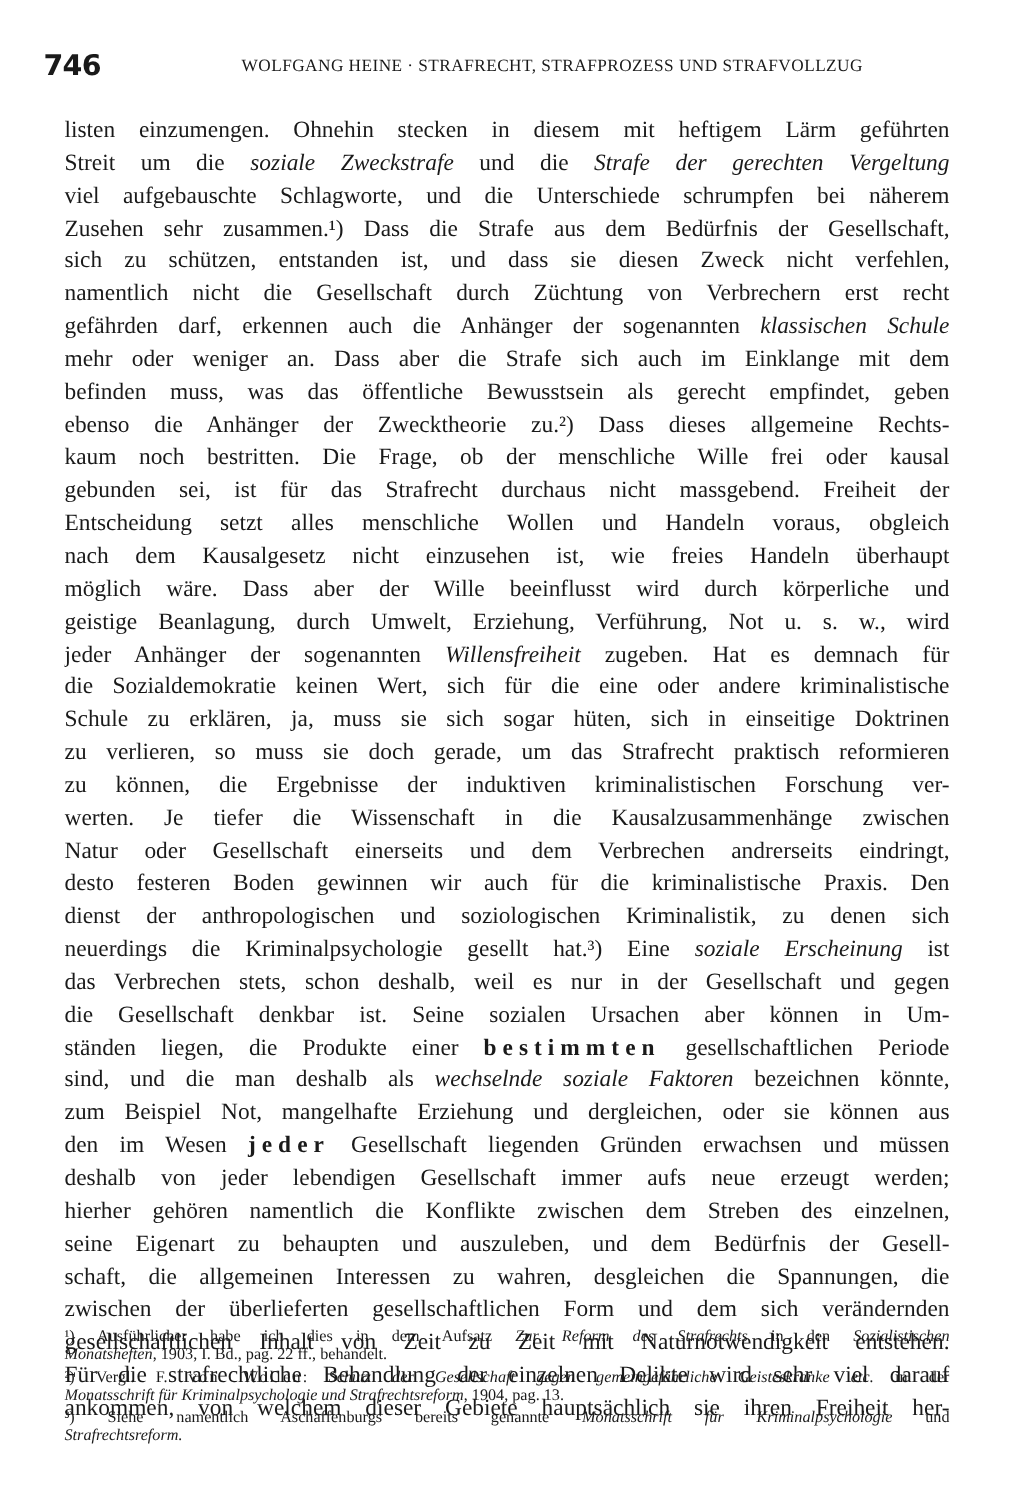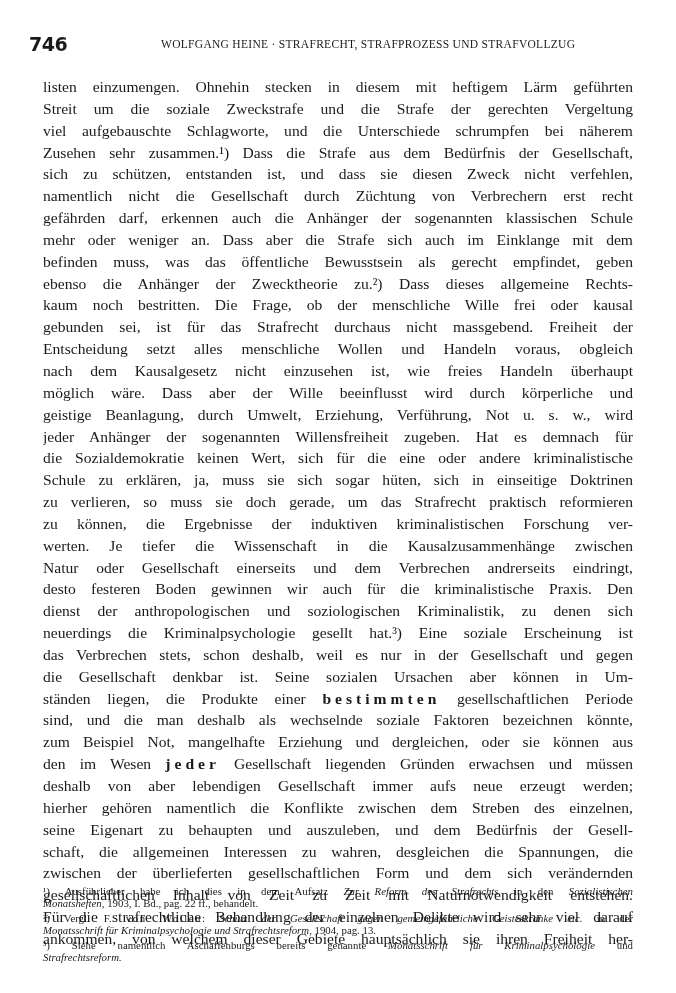--- a/index.html
+++ b/index.html
@@ -1,21 +1,21 @@
 <!DOCTYPE html>
 <html><head>
 <meta charset="utf-8">
 <style>
   html, body { margin: 0; padding: 0; background: #ffffff; }
   body { width: 676px; height: 993px; position: relative; overflow: hidden; color: #1a1a1a; }
   .page-number { position: absolute; left: 29px; top: 33px; font-family: "DejaVu Sans", sans-serif; font-weight: bold; font-size: 19px; letter-spacing: -0.5px; }
   .running-head { position: absolute; left: 161px; top: 38px; width: 478px; font-family: "Liberation Serif", serif; font-size: 11.5px; letter-spacing: 0.3px; white-space: nowrap; }
   .body-text { position: absolute; left: 43px; top: 76px; width: 590px; font-family: "Liberation Serif", serif; font-size: 15.6px; line-height: 21.85px; }
   .line { display: block; white-space: nowrap; text-align: justify; text-align-last: justify; height: 21.85px; overflow: hidden; }
-  .line .it { }
+  .line .it { font-style: italic; }
   .line .sp { letter-spacing: 4px; font-weight: bold; }
   .footnotes { position: absolute; left: 43px; top: 885px; width: 590px; font-family: "Liberation Serif", serif; font-size: 10.8px; line-height: 12.4px; }
   .fn-line { display: block; white-space: nowrap; text-align: justify; text-align-last: justify; height: 12.4px; overflow: hidden; }
   .fn-line.last { text-align-last: left; }
   .fn-line .it { font-style: italic; }
   .fn-line .sp { letter-spacing: 1.5px; }
   .fn-gap { margin-top: 2px; }
 </style>
 </head>
 <body>
@@ -50,21 +50,21 @@
       <span class="line"><span>Natur oder Gesellschaft einerseits und dem Verbrechen andrerseits eindringt,</span></span>
       <span class="line"><span>desto festeren Boden gewinnen wir auch für die kriminalistische Praxis.  Den</span></span>
       <span class="line"><span>dienst der anthropologischen und soziologischen Kriminalistik, zu denen sich</span></span>
       <span class="line"><span>neuerdings die Kriminalpsychologie gesellt hat.³)  Eine </span><span class="it">soziale Erscheinung</span><span> ist</span></span>
       <span class="line"><span>das Verbrechen stets, schon deshalb, weil es nur in der Gesellschaft und gegen</span></span>
       <span class="line"><span>die Gesellschaft denkbar ist.  Seine sozialen Ursachen aber können in Um-</span></span>
       <span class="line"><span>ständen liegen, die Produkte einer </span><span class="sp">bestimmten</span><span> gesellschaftlichen Periode</span></span>
       <span class="line"><span>sind, und die man deshalb als </span><span class="it">wechselnde soziale Faktoren</span><span> bezeichnen könnte,</span></span>
       <span class="line"><span>zum Beispiel Not, mangelhafte Erziehung und dergleichen, oder sie können aus</span></span>
       <span class="line"><span>den im Wesen </span><span class="sp">jeder</span><span> Gesellschaft liegenden Gründen erwachsen und müssen</span></span>
-      <span class="line"><span>deshalb von aber lebendigen Gesellschaft immer aufs neue erzeugt werden;</span></span>
+      <span class="line"><span>deshalb von jeder lebendigen Gesellschaft immer aufs neue erzeugt werden;</span></span>
       <span class="line"><span>hierher gehören namentlich die Konflikte zwischen dem Streben des einzelnen,</span></span>
       <span class="line"><span>seine Eigenart zu behaupten und auszuleben, und dem Bedürfnis der Gesell-</span></span>
       <span class="line"><span>schaft, die allgemeinen Interessen zu wahren, desgleichen die Spannungen, die</span></span>
       <span class="line"><span>zwischen der überlieferten gesellschaftlichen Form und dem sich verändernden</span></span>
       <span class="line"><span>gesellschaftlichen Inhalt von Zeit zu Zeit mit Naturnotwendigkeit entstehen.</span></span>
       <span class="line"><span>Für die strafrechtliche Behandlung der einzelnen Delikte wird sehr viel darauf</span></span>
       <span class="line"><span>ankommen, von welchem dieser Gebiete hauptsächlich sie ihren Freiheit her-</span></span>
     </div>
 
 </div>

